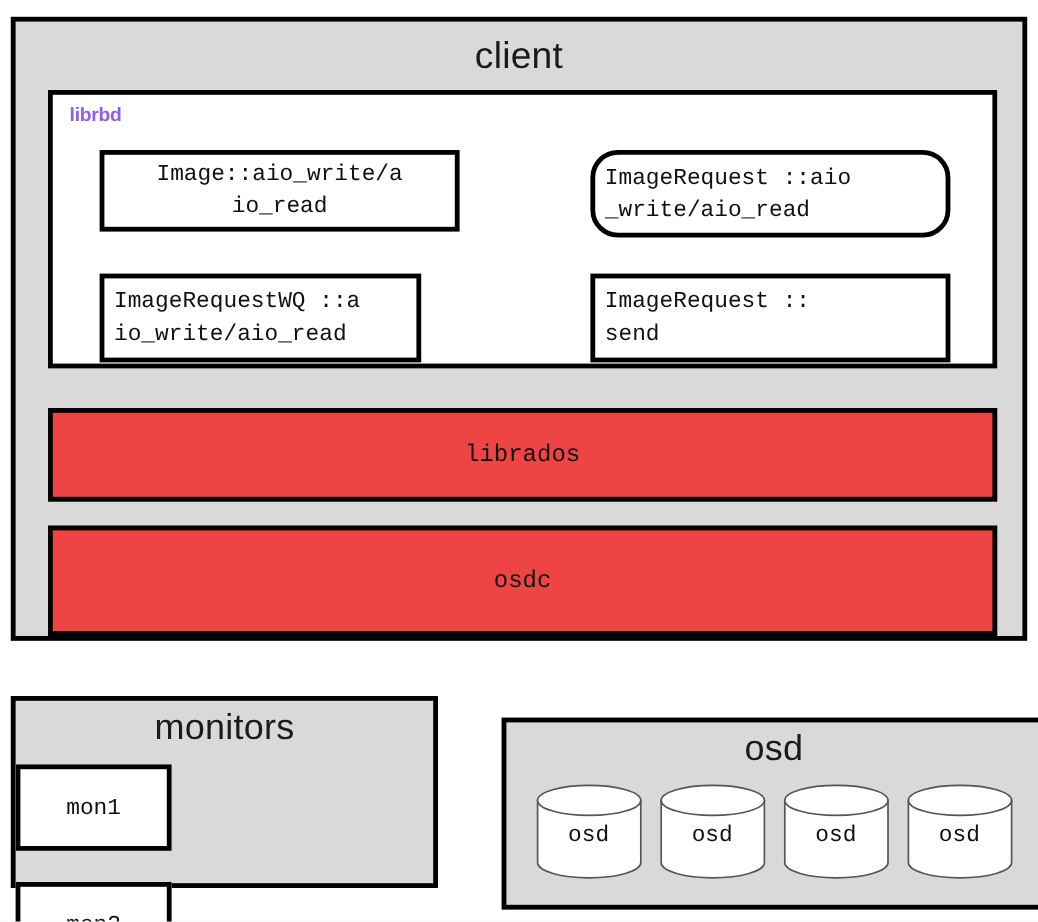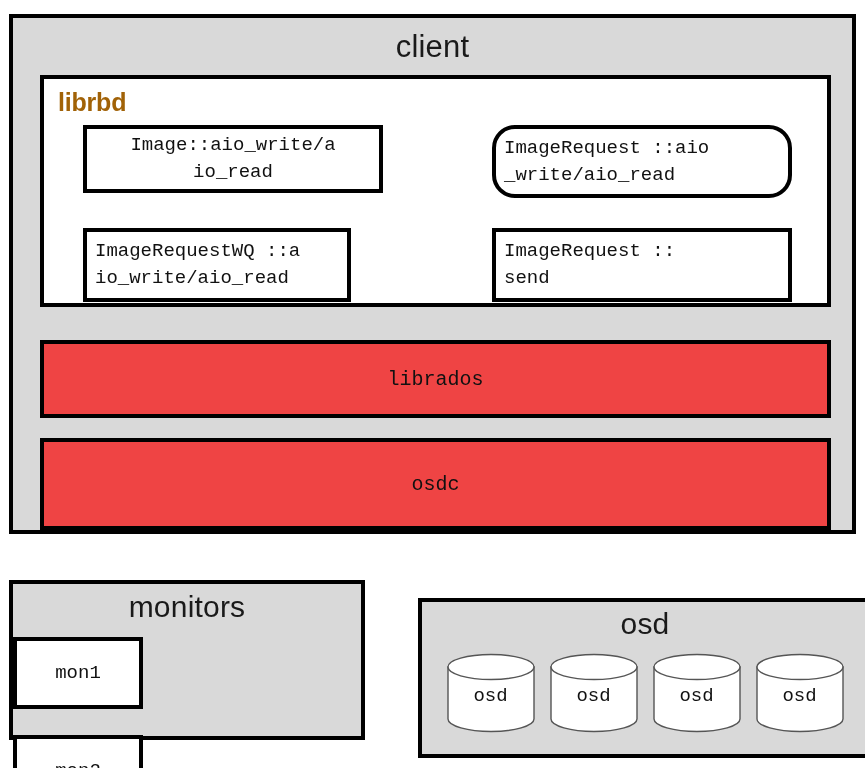--- a/index.html
+++ b/index.html
@@ -52,23 +52,23 @@
     width: 791px;
     height: 232px;
     background: #ffffff;
     border: 4px solid #000000;
     box-sizing: border-box;
   }
   #librbd-label {
     position: absolute;
     left: 14px;
     top: 9px;
-    font-size: 25px;
+    font-size: 16px;
     font-weight: bold;
-    color: #a16207;
+    color: #8b5cf6;
     font-family: "Liberation Sans", sans-serif;
     letter-spacing: -0.2px;
   }
 
   
   .code-box {
     position: absolute;
     background: #ffffff;
     border: 4px solid #000000;
     box-sizing: border-box;

